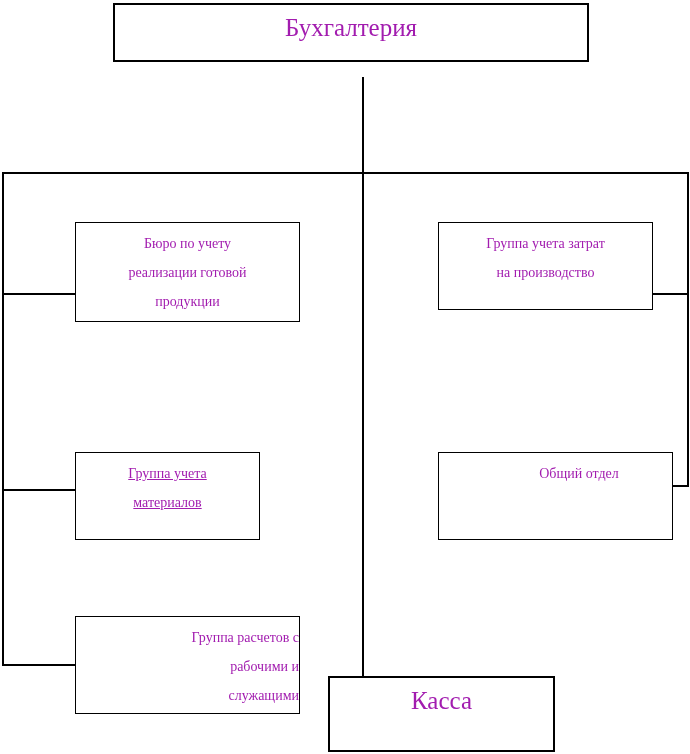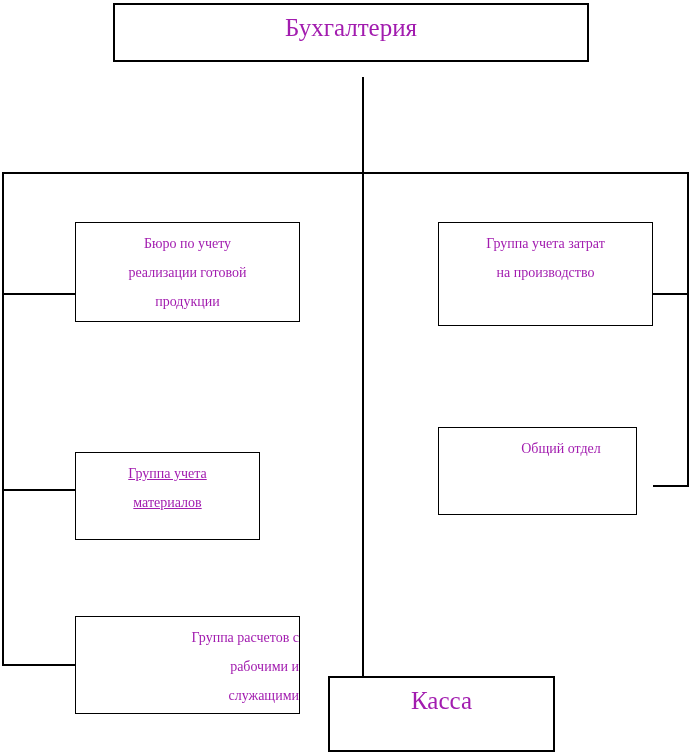--- a/index.html
+++ b/index.html
@@ -34,23 +34,23 @@
     border-width: 2px;
   }
   .node.big .node-label {
     font-size: 25px;
     line-height: 31px;
     padding-top: 7px;
   }
   
   .n-root   { left: 113px; top: 3px;   width: 476px; height: 59px; }
   .n-byuro  { left: 75px;  top: 222px; width: 225px; height: 100px; }
-  .n-zatrat { left: 438px; top: 222px; width: 215px; height: 104px; }
+  .n-zatrat { left: 438px; top: 222px; width: 215px; height: 88px; }
   .n-mater  { left: 75px;  top: 452px; width: 185px; height: 88px; text-decoration: underline; }
-  .n-obshch { left: 438px; top: 427px; width: 199px; height: 88px; padding-left: 47px; }
+  .n-obshch { left: 438px; top: 452px; width: 235px; height: 88px; padding-left: 47px; }
   .n-rasch  { left: 75px;  top: 616px; width: 225px; height: 98px; text-align: right; }
   .n-kassa  { left: 328px; top: 676px; width: 227px; height: 76px; }
   
   .line {
     position: absolute;
     background: #000000;
   }
   .l-vcenter { left: 362px; top: 77px;  width: 2px;   height: 599px; }
   .l-hmain   { left: 2px;   top: 172px; width: 687px; height: 2px; }
   .l-vleft   { left: 2px;   top: 172px; width: 2px;   height: 494px; }

